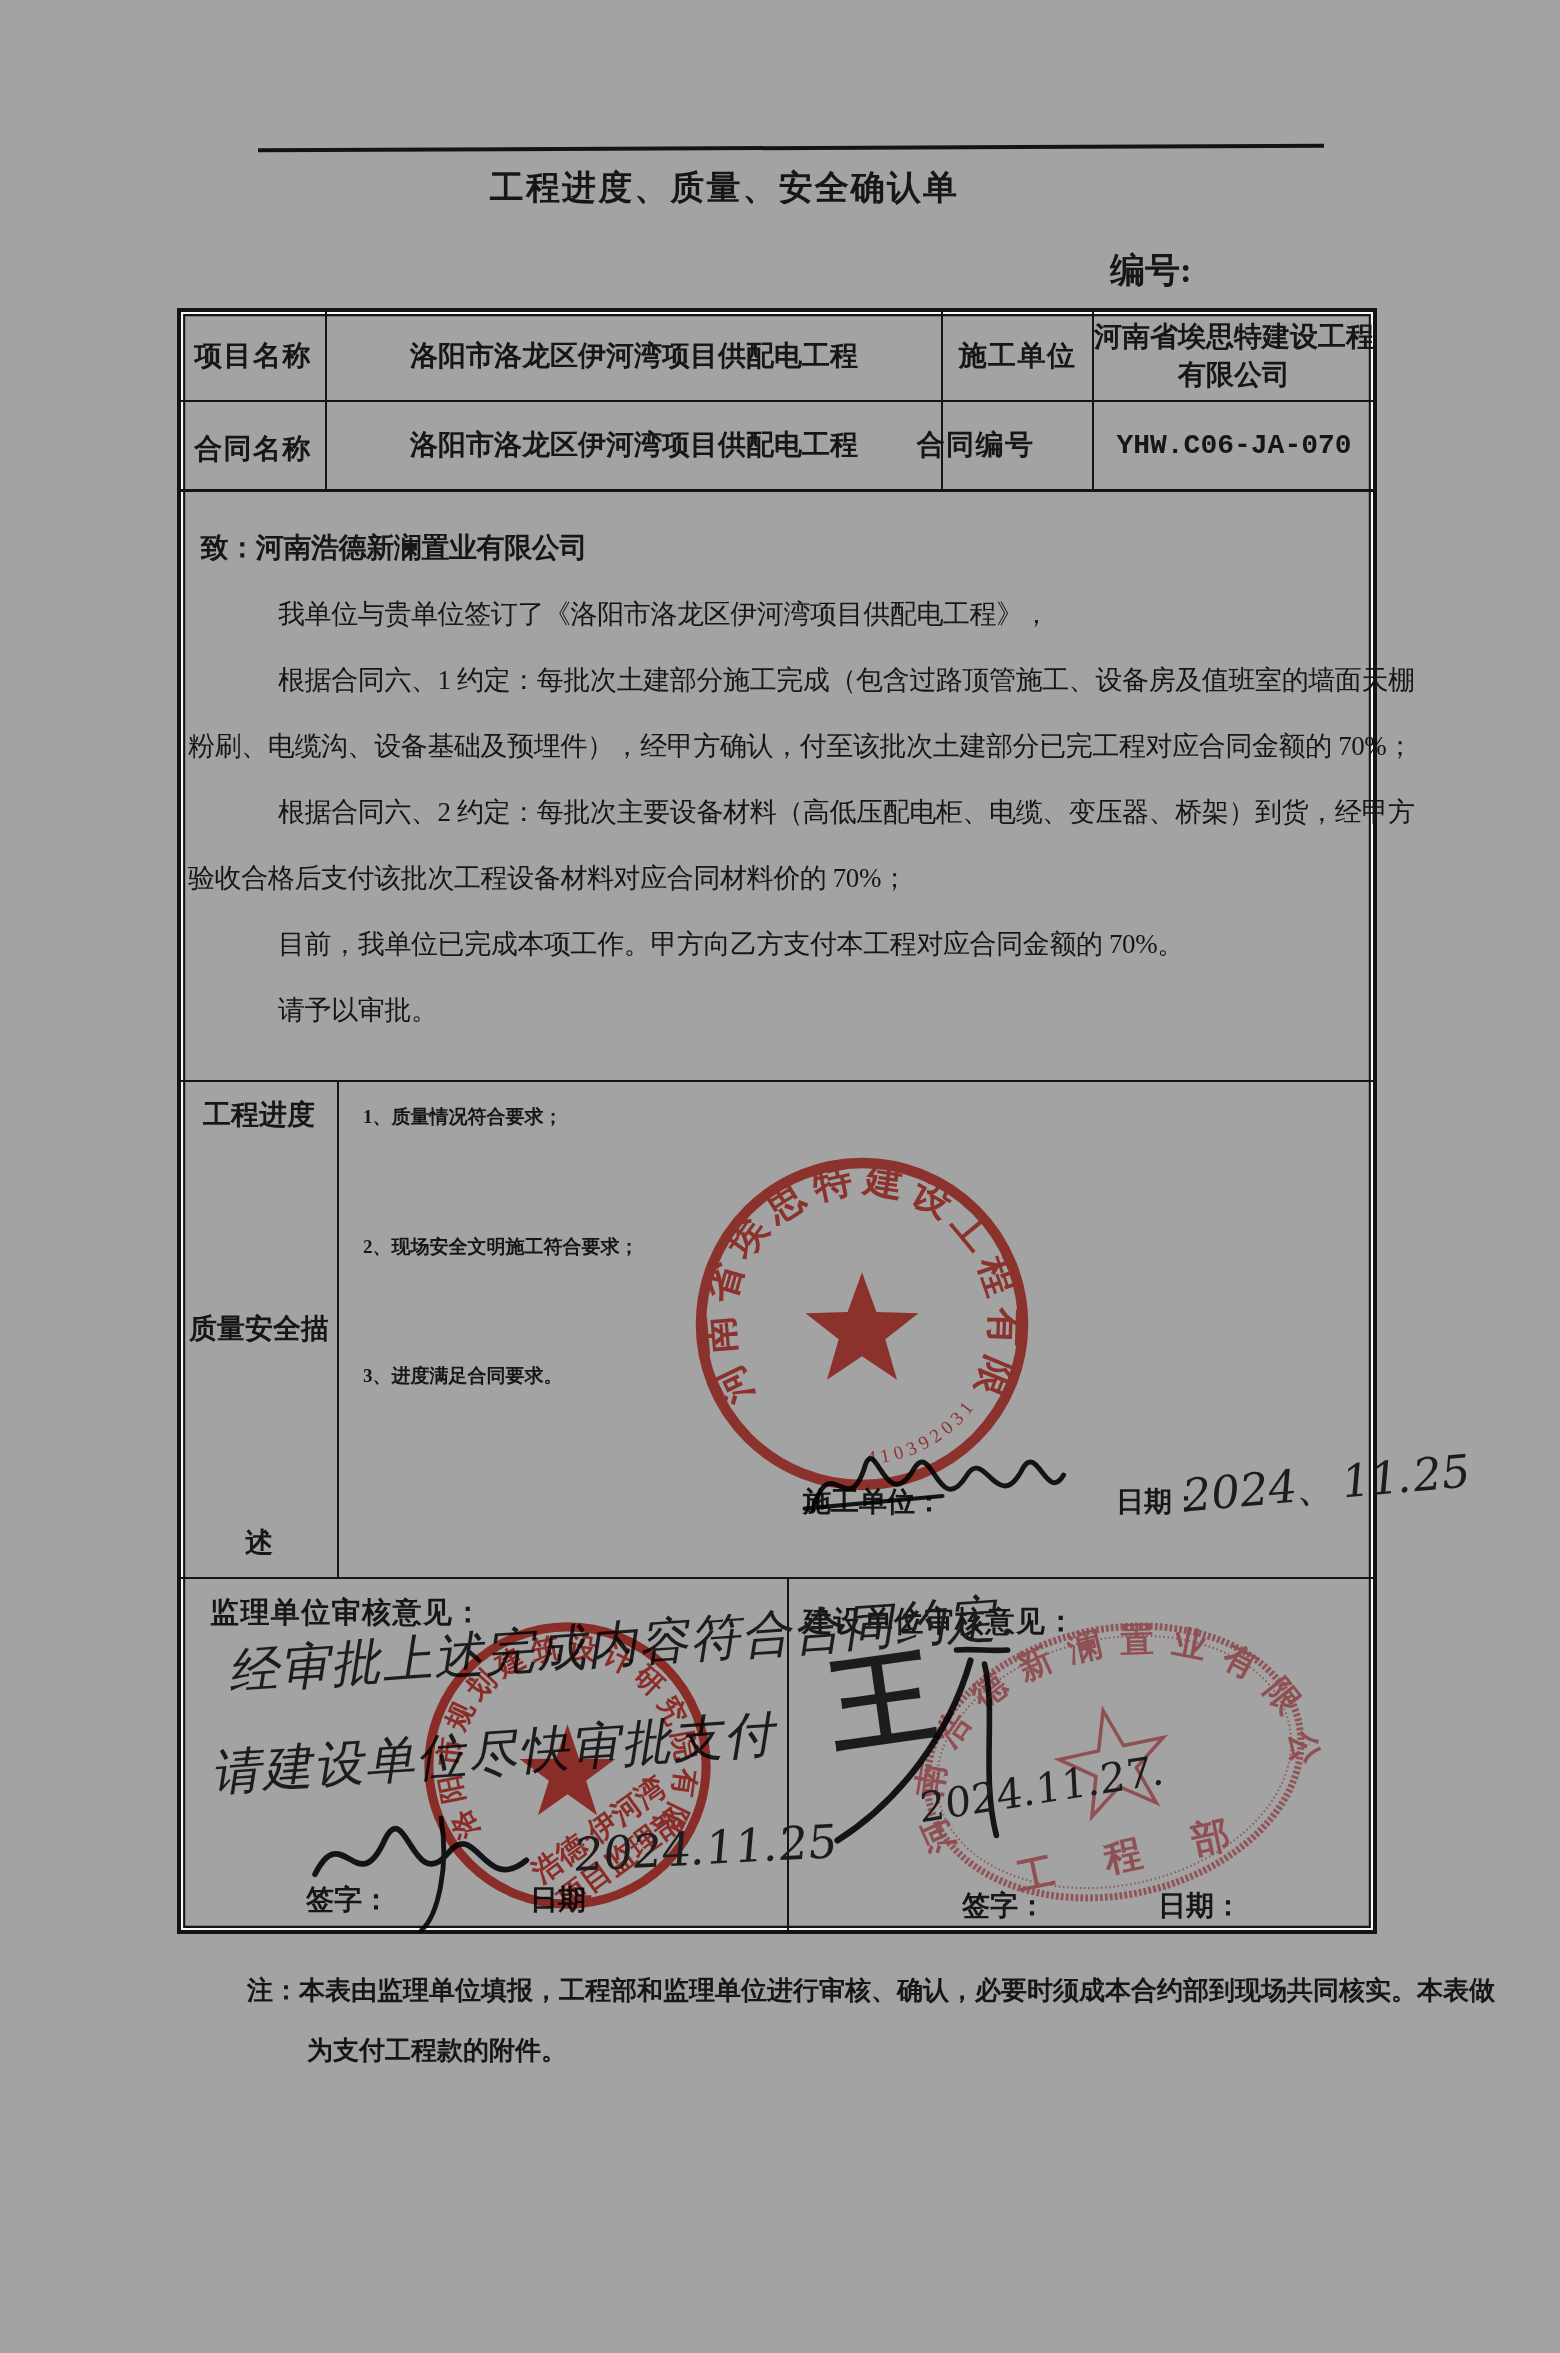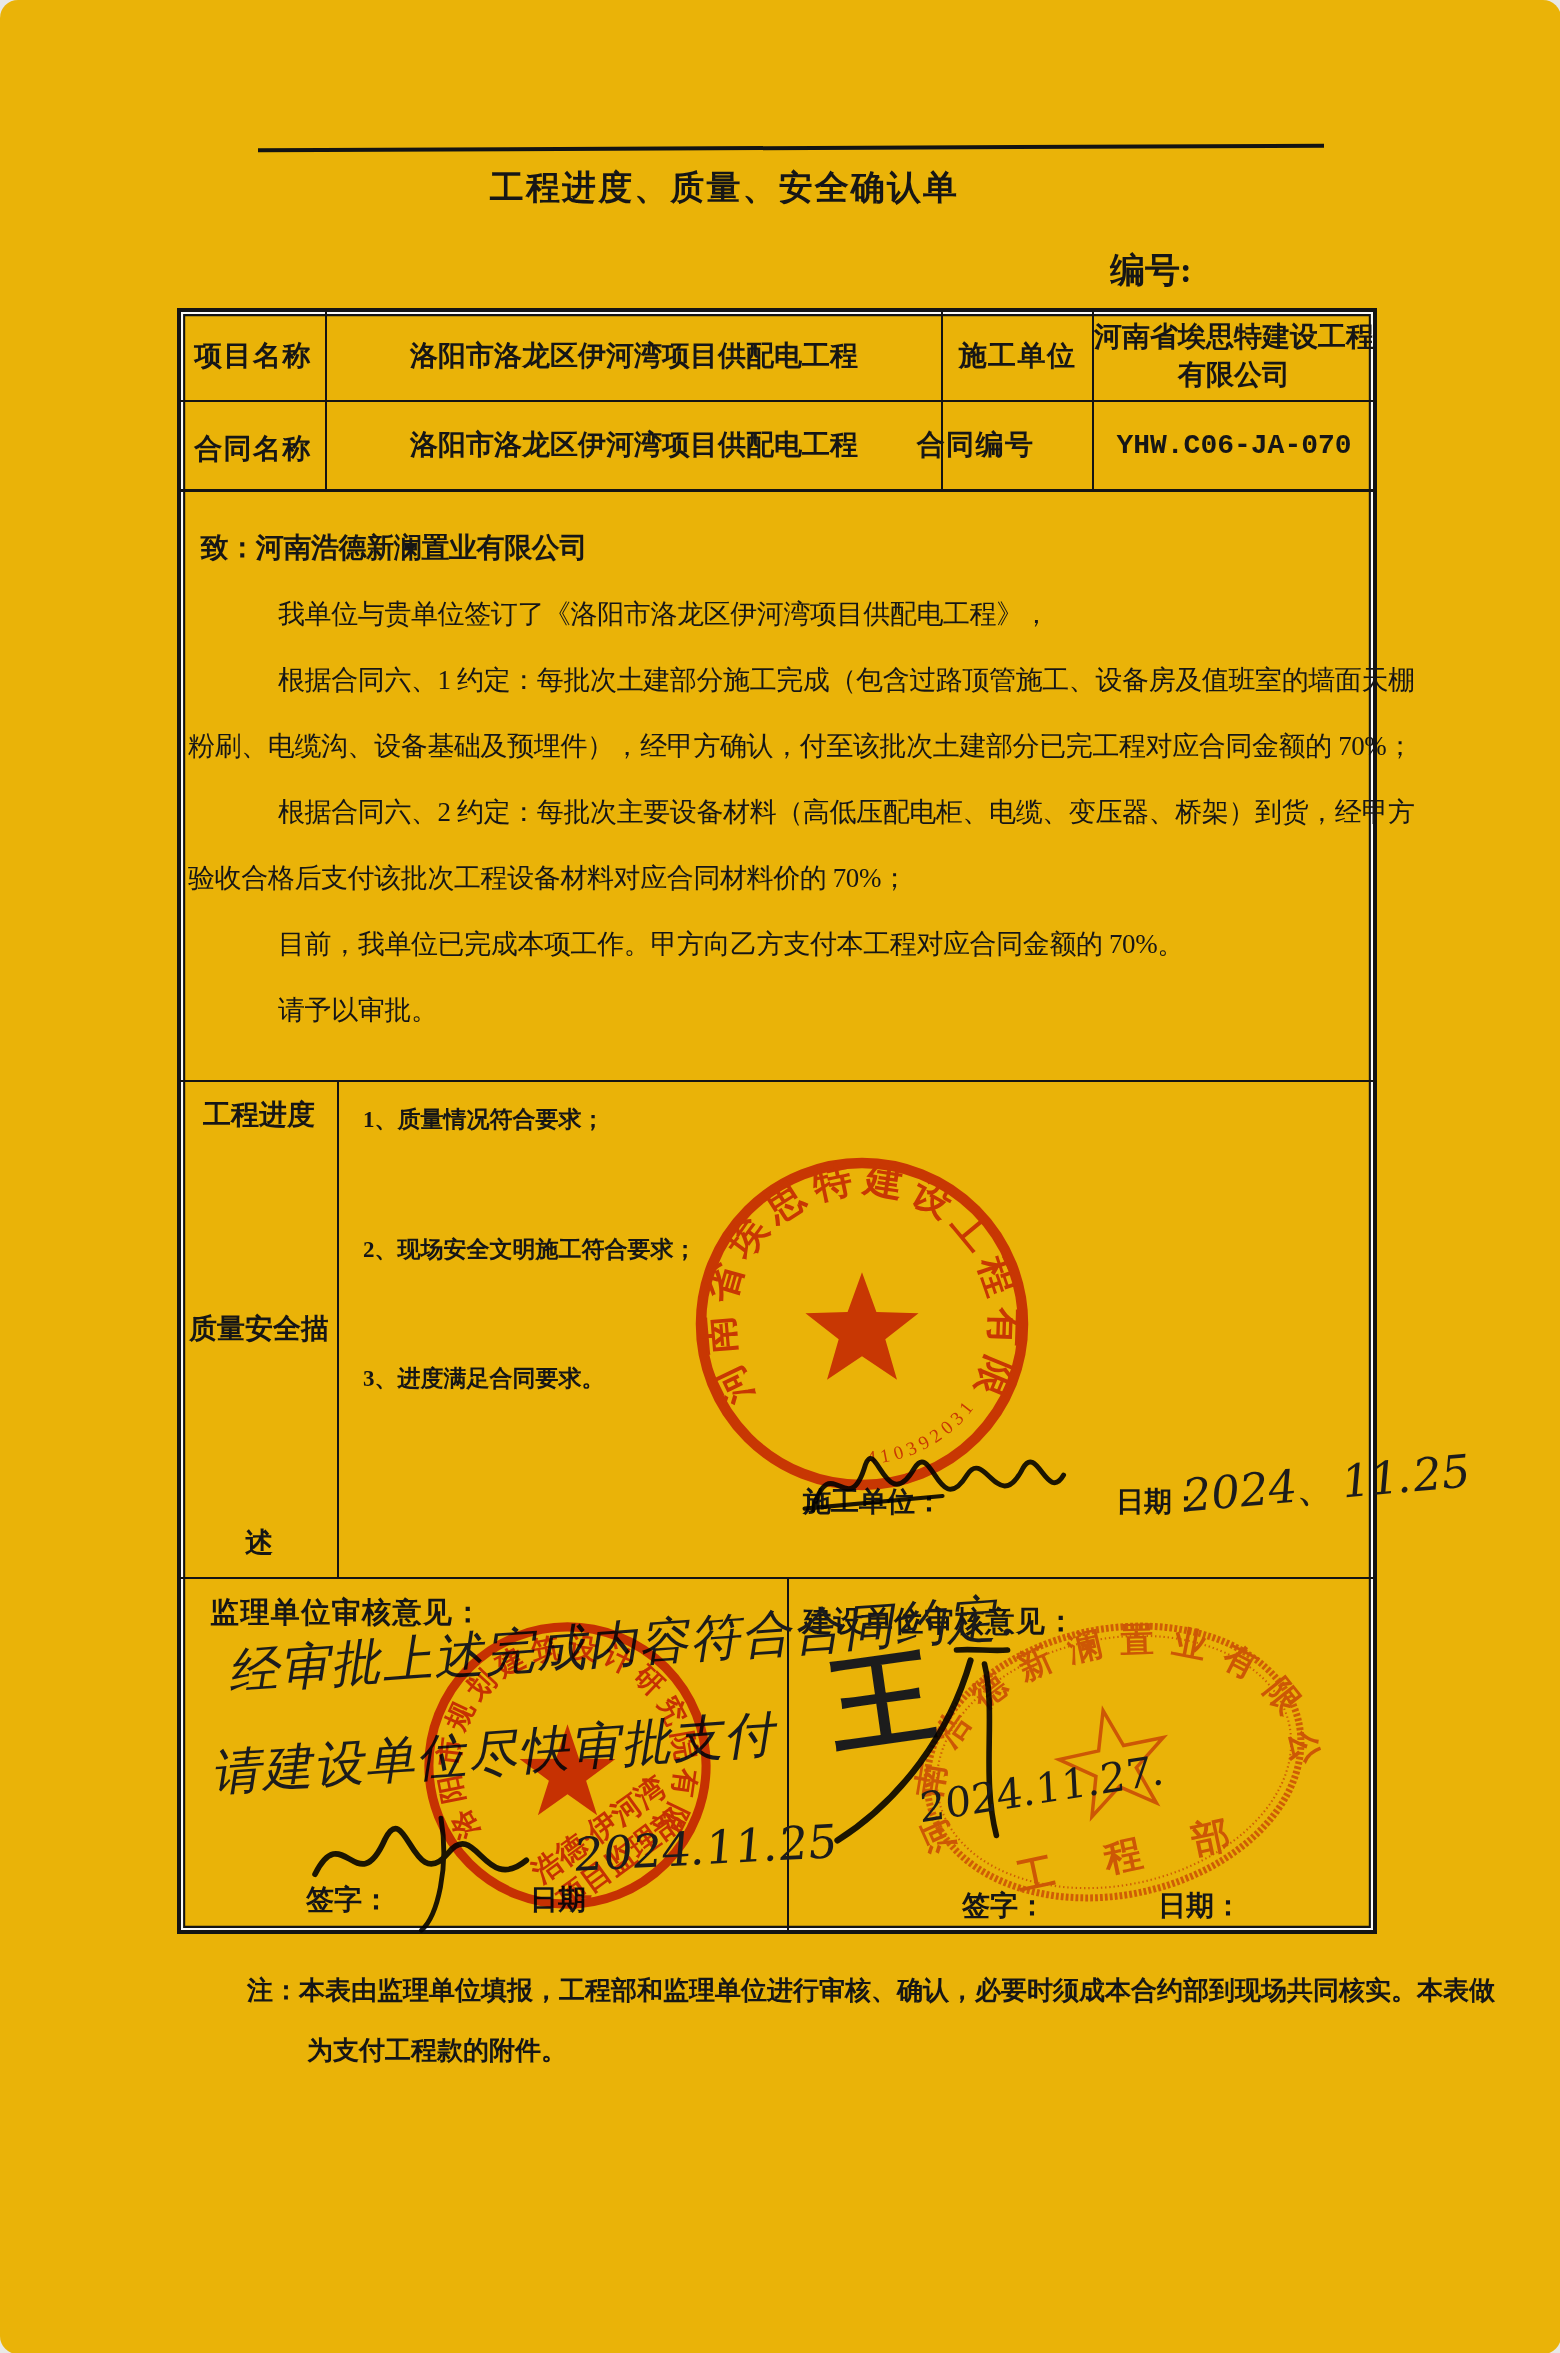--- a/index.html
+++ b/index.html
@@ -1,17 +1,17 @@
 <!DOCTYPE html>
 <html style="font-size:11.2px"><head>
 <meta charset="utf-8">
 <style>
   html,body{margin:0;padding:0;background:#e8e8e6;}
-  .page{position:relative;width:1561px;height:2354px;background:#eab308;
-        font-family:"Liberation Serif",serif;color:#161616;overflow:hidden;border-radius:18px;}
+  .page{position:relative;width:1561px;height:2354px;background:#a3a3a3;
+        font-family:"Liberation Serif",serif;color:#161616;overflow:hidden;}
   .topline{position:absolute;left:258px;top:146px;width:1066px;height:3.5px;background:#131313;
            transform:rotate(-0.25deg);}
   .title{position:absolute;left:178px;top:165px;width:1093px;text-align:center;
          font-size:34px;font-weight:700;letter-spacing:2.1px;}
   .docno{position:absolute;left:1110px;top:247px;font-size:35px;font-weight:700;}
 
   .sheet{position:absolute;left:177px;top:308px;width:1192px;height:1618px;
          border:4.2px solid #141414;
          box-shadow:inset 0 0 0 2.1px #fcfbf8, inset 0 0 0 4.2px #141414;}
   .hl,.vl{position:absolute;background:#141414;}
@@ -23,21 +23,21 @@
   .bodytext{position:absolute;left:0;top:177px;width:1192px;height:591px;padding-top:26px;
             box-sizing:border-box;}
   .bline{height:66px;line-height:66px;font-size:27px;white-space:nowrap;margin-left:7px;
          letter-spacing:-0.4px;}
   .bline.to{margin-left:19.6px;font-weight:700;font-size:28px;}
   .bline.ind{margin-left:97px;}
 
   .mlabel{position:absolute;left:0;top:768px;width:156px;height:497px;display:flex;
           flex-direction:column;justify-content:space-between;align-items:center;
           font-size:28px;font-weight:700;line-height:69px;text-align:center;}
-  .item{position:absolute;left:182px;font-size:23px;font-weight:700;white-space:nowrap;}
+  .item{position:absolute;left:182px;font-size:19px;font-weight:700;white-space:nowrap;}
   .signline{position:absolute;font-size:28px;font-weight:700;white-space:nowrap;}
 
   .sechead{position:absolute;font-size:29px;font-weight:700;letter-spacing:1.4px;}
   .hand{font-family:"DejaVu Serif",serif;color:#1c1c1c;white-space:nowrap;}
   .hw{position:absolute;font-size:50px;transform:rotate(-4deg) skewX(-13deg);letter-spacing:1.4px;}
   .hdate{position:absolute;}
 
   .stamp{position:absolute;mix-blend-mode:multiply;}
   .scrawl{position:absolute;mix-blend-mode:multiply;}
 

